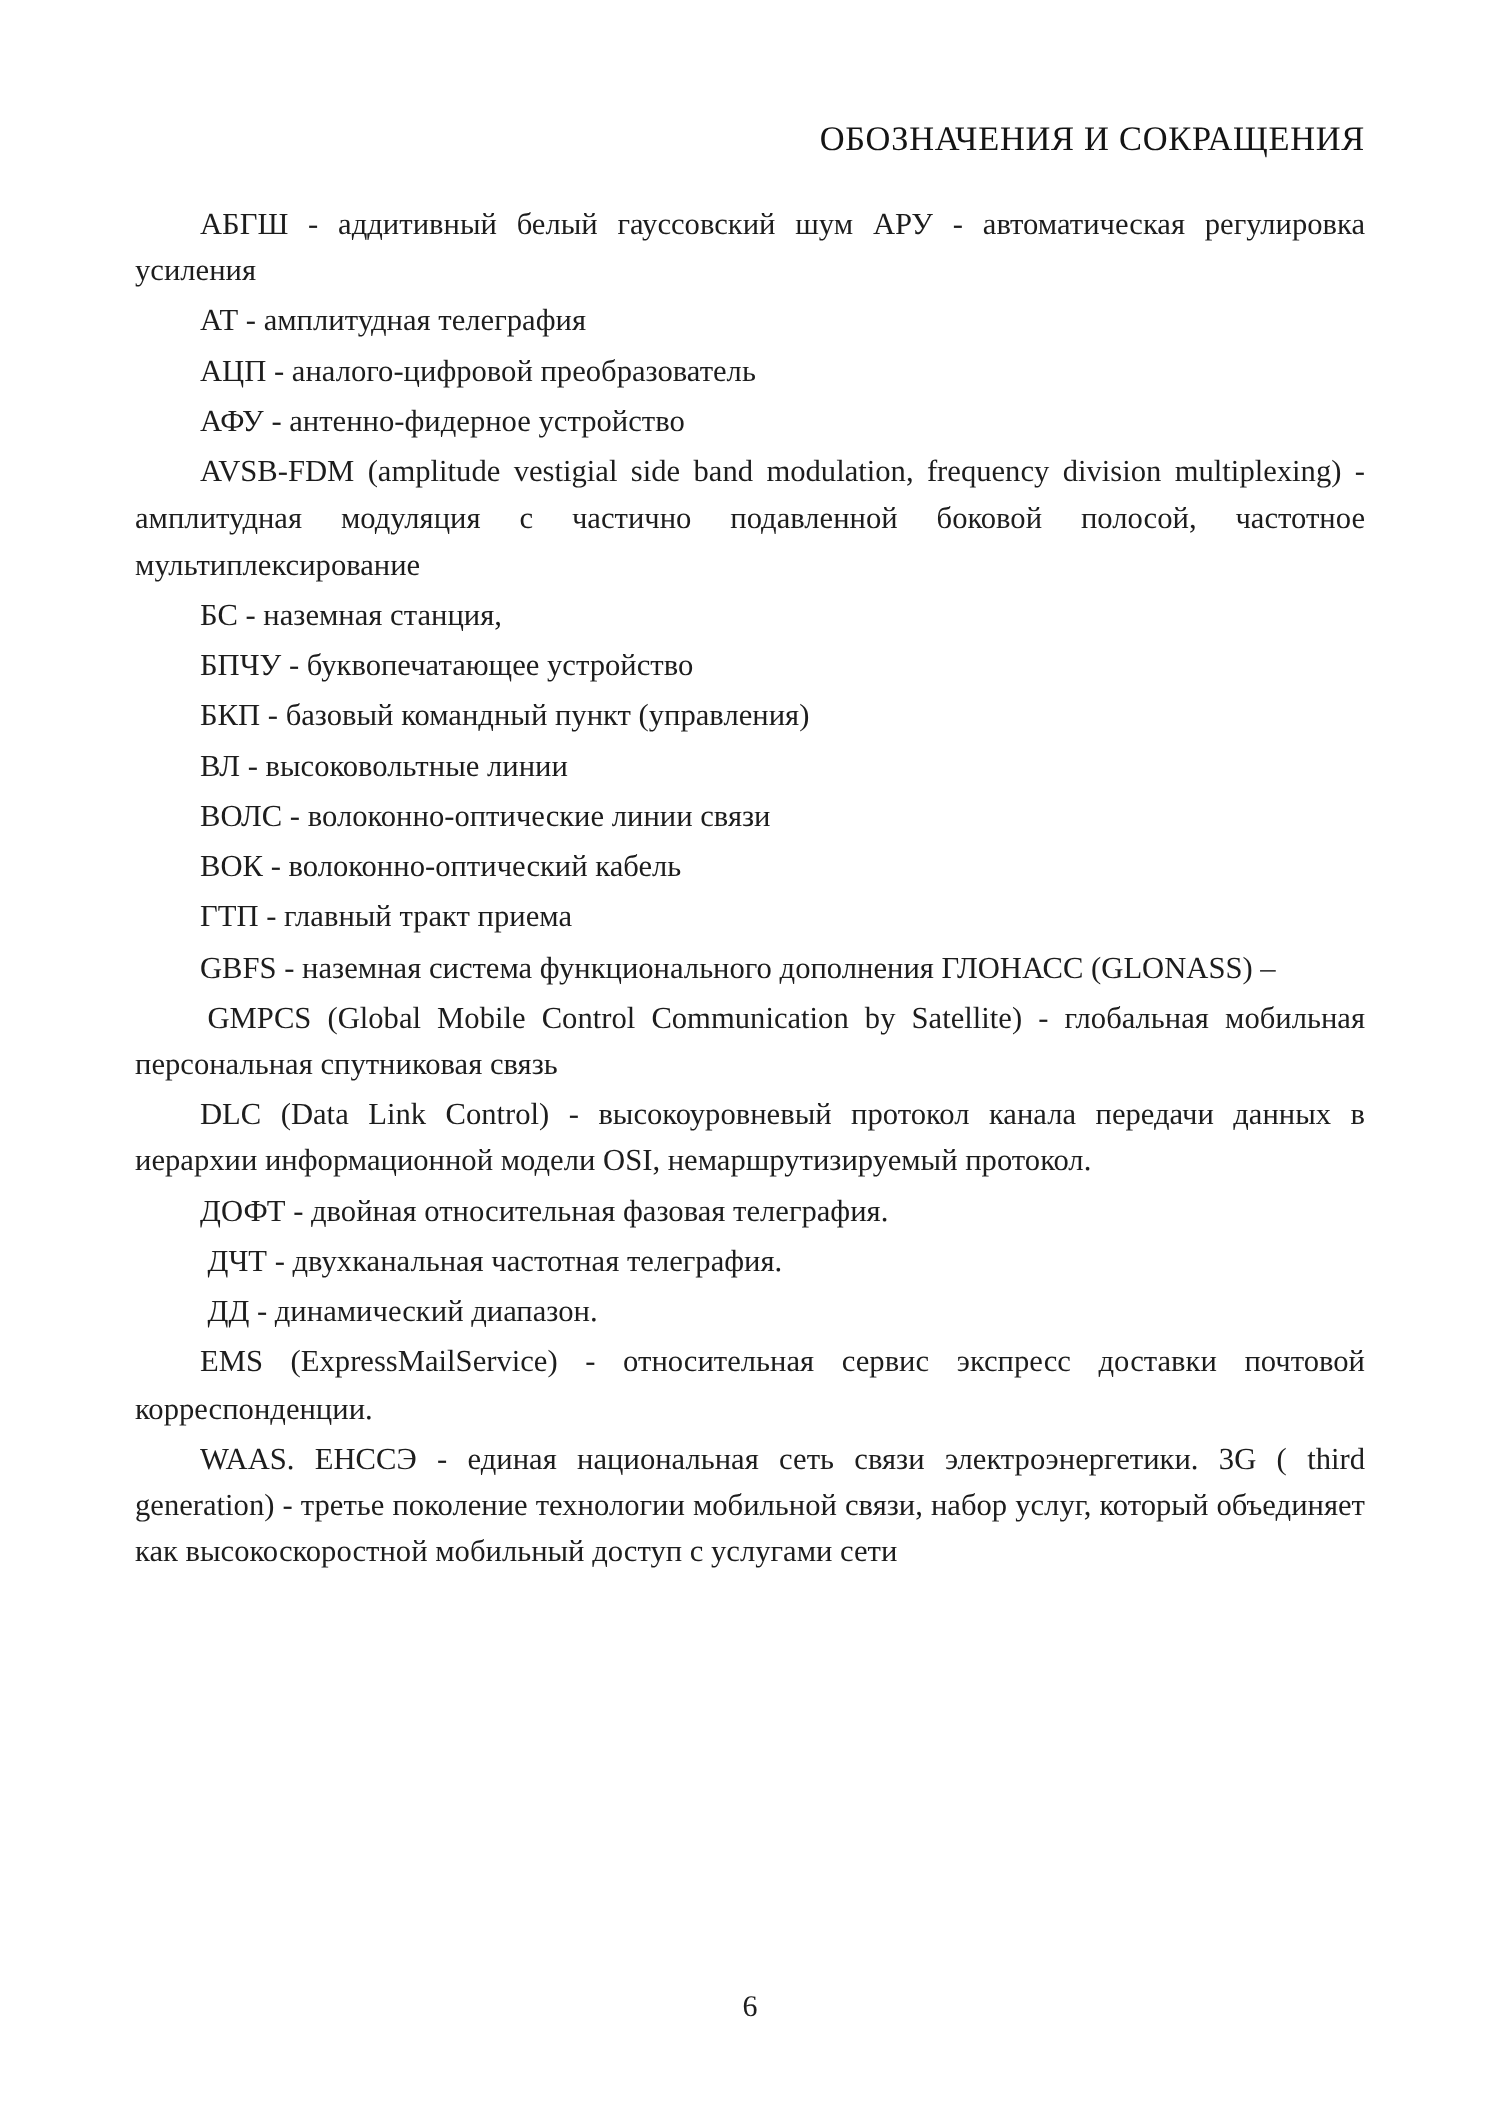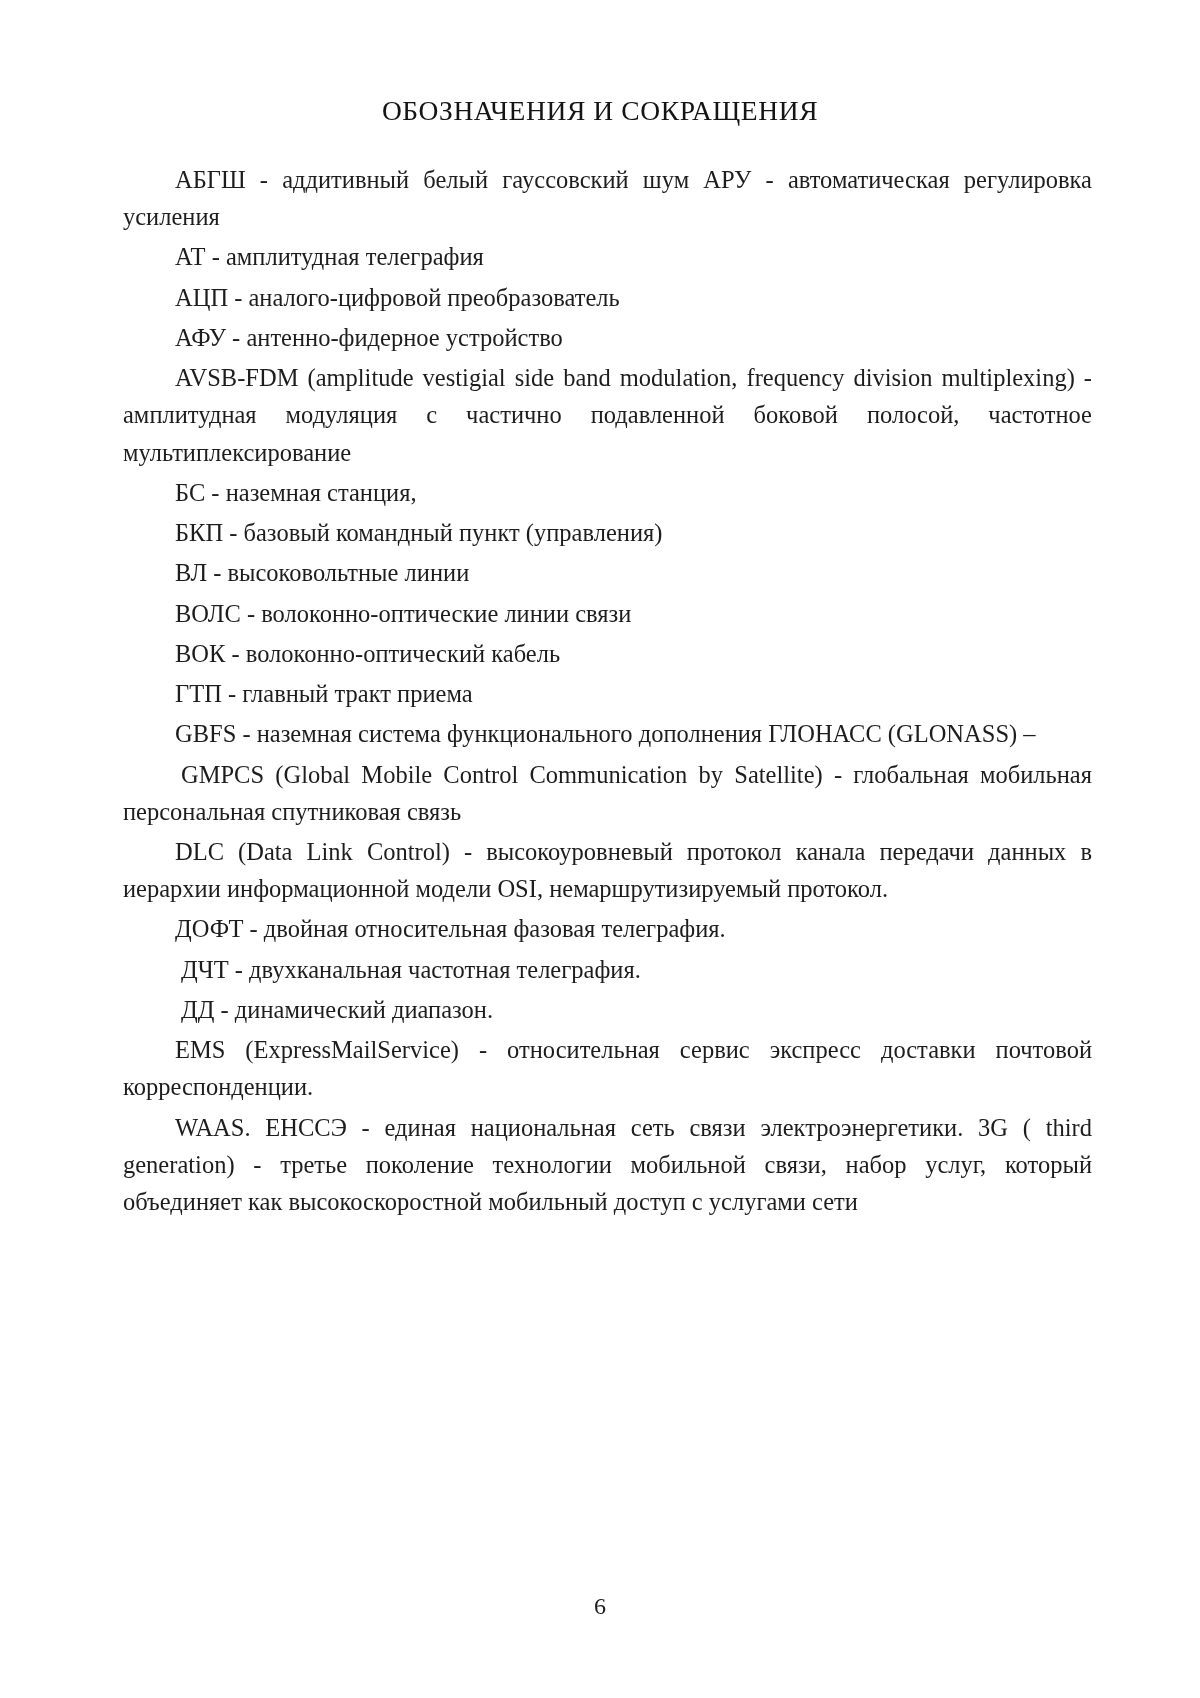--- a/index.html
+++ b/index.html
@@ -18,36 +18,36 @@
   .page {
     position: absolute;
     left: 0;
     top: 0;
     width: 1200px;
     height: 1698px;
     box-sizing: border-box;
     padding: 95px 108px 60px 108px;
   }
   .doc-title {
-    text-align: center;
+    text-align: right;
     font-size: 27.5px;
     letter-spacing: 0.6px;
     margin: 0 0 34px 0;
     font-weight: normal;
     color: #141414;
   }
   .entries {
     font-size: 24.5px;
     line-height: 1.52;
     text-align: justify;
     text-justify: inter-word;
     color: #1d1d1d;
   }
   .entry {
-    margin: 0 0 3px 15px;
+    margin: 0 0 3px 0;
     text-indent: 52px;
     text-align: justify;
     hyphens: manual;
   }
   .entry.indent-small {
     text-indent: 58px;
   }
   .page-number {
     position: absolute;
     left: 0;
@@ -65,20 +65,21 @@
 
   <h1 class="doc-title">ОБОЗНАЧЕНИЯ И СОКРАЩЕНИЯ</h1>
 
   <div class="entries">
     <p class="entry">АБГШ - аддитивный белый гауссовский шум АРУ - автоматическая регулировка усиления</p>
     <p class="entry">АТ - амплитудная телеграфия</p>
     <p class="entry">АЦП - аналого-цифровой преобразователь</p>
     <p class="entry">АФУ - антенно-фидерное устройство</p>
     <p class="entry">AVSB-FDM (amplitude vestigial side band modulation, frequency division multiplexing) - амплитудная модуляция с частично подавленной боковой полосой, частотное мультиплексирование</p>
     <p class="entry">БС - наземная станция,</p>
+    <p class="entry">БПЧУ - буквопечатающее устройство</p>
     <p class="entry">БКП - базовый командный пункт (управления)</p>
     <p class="entry">ВЛ - высоковольтные линии</p>
     <p class="entry">ВОЛС - волоконно-оптические линии связи</p>
     <p class="entry">ВОК - волоконно-оптический кабель</p>
     <p class="entry">ГТП - главный тракт приема</p>
     <p class="entry">GBFS - наземная система функционального дополнения ГЛОНАСС (GLONASS) –</p>
     <p class="entry indent-small">GMPCS (Global Mobile Control Communication by Satellite) - глобальная мобильная персональная спутниковая связь</p>
     <p class="entry">DLC (Data Link Control) - высокоуровневый протокол канала передачи данных в иерархии информационной модели OSI, немаршрутизируемый протокол.</p>
     <p class="entry">ДОФТ - двойная относительная фазовая телеграфия.</p>
     <p class="entry indent-small">ДЧТ - двухканальная частотная телеграфия.</p>

